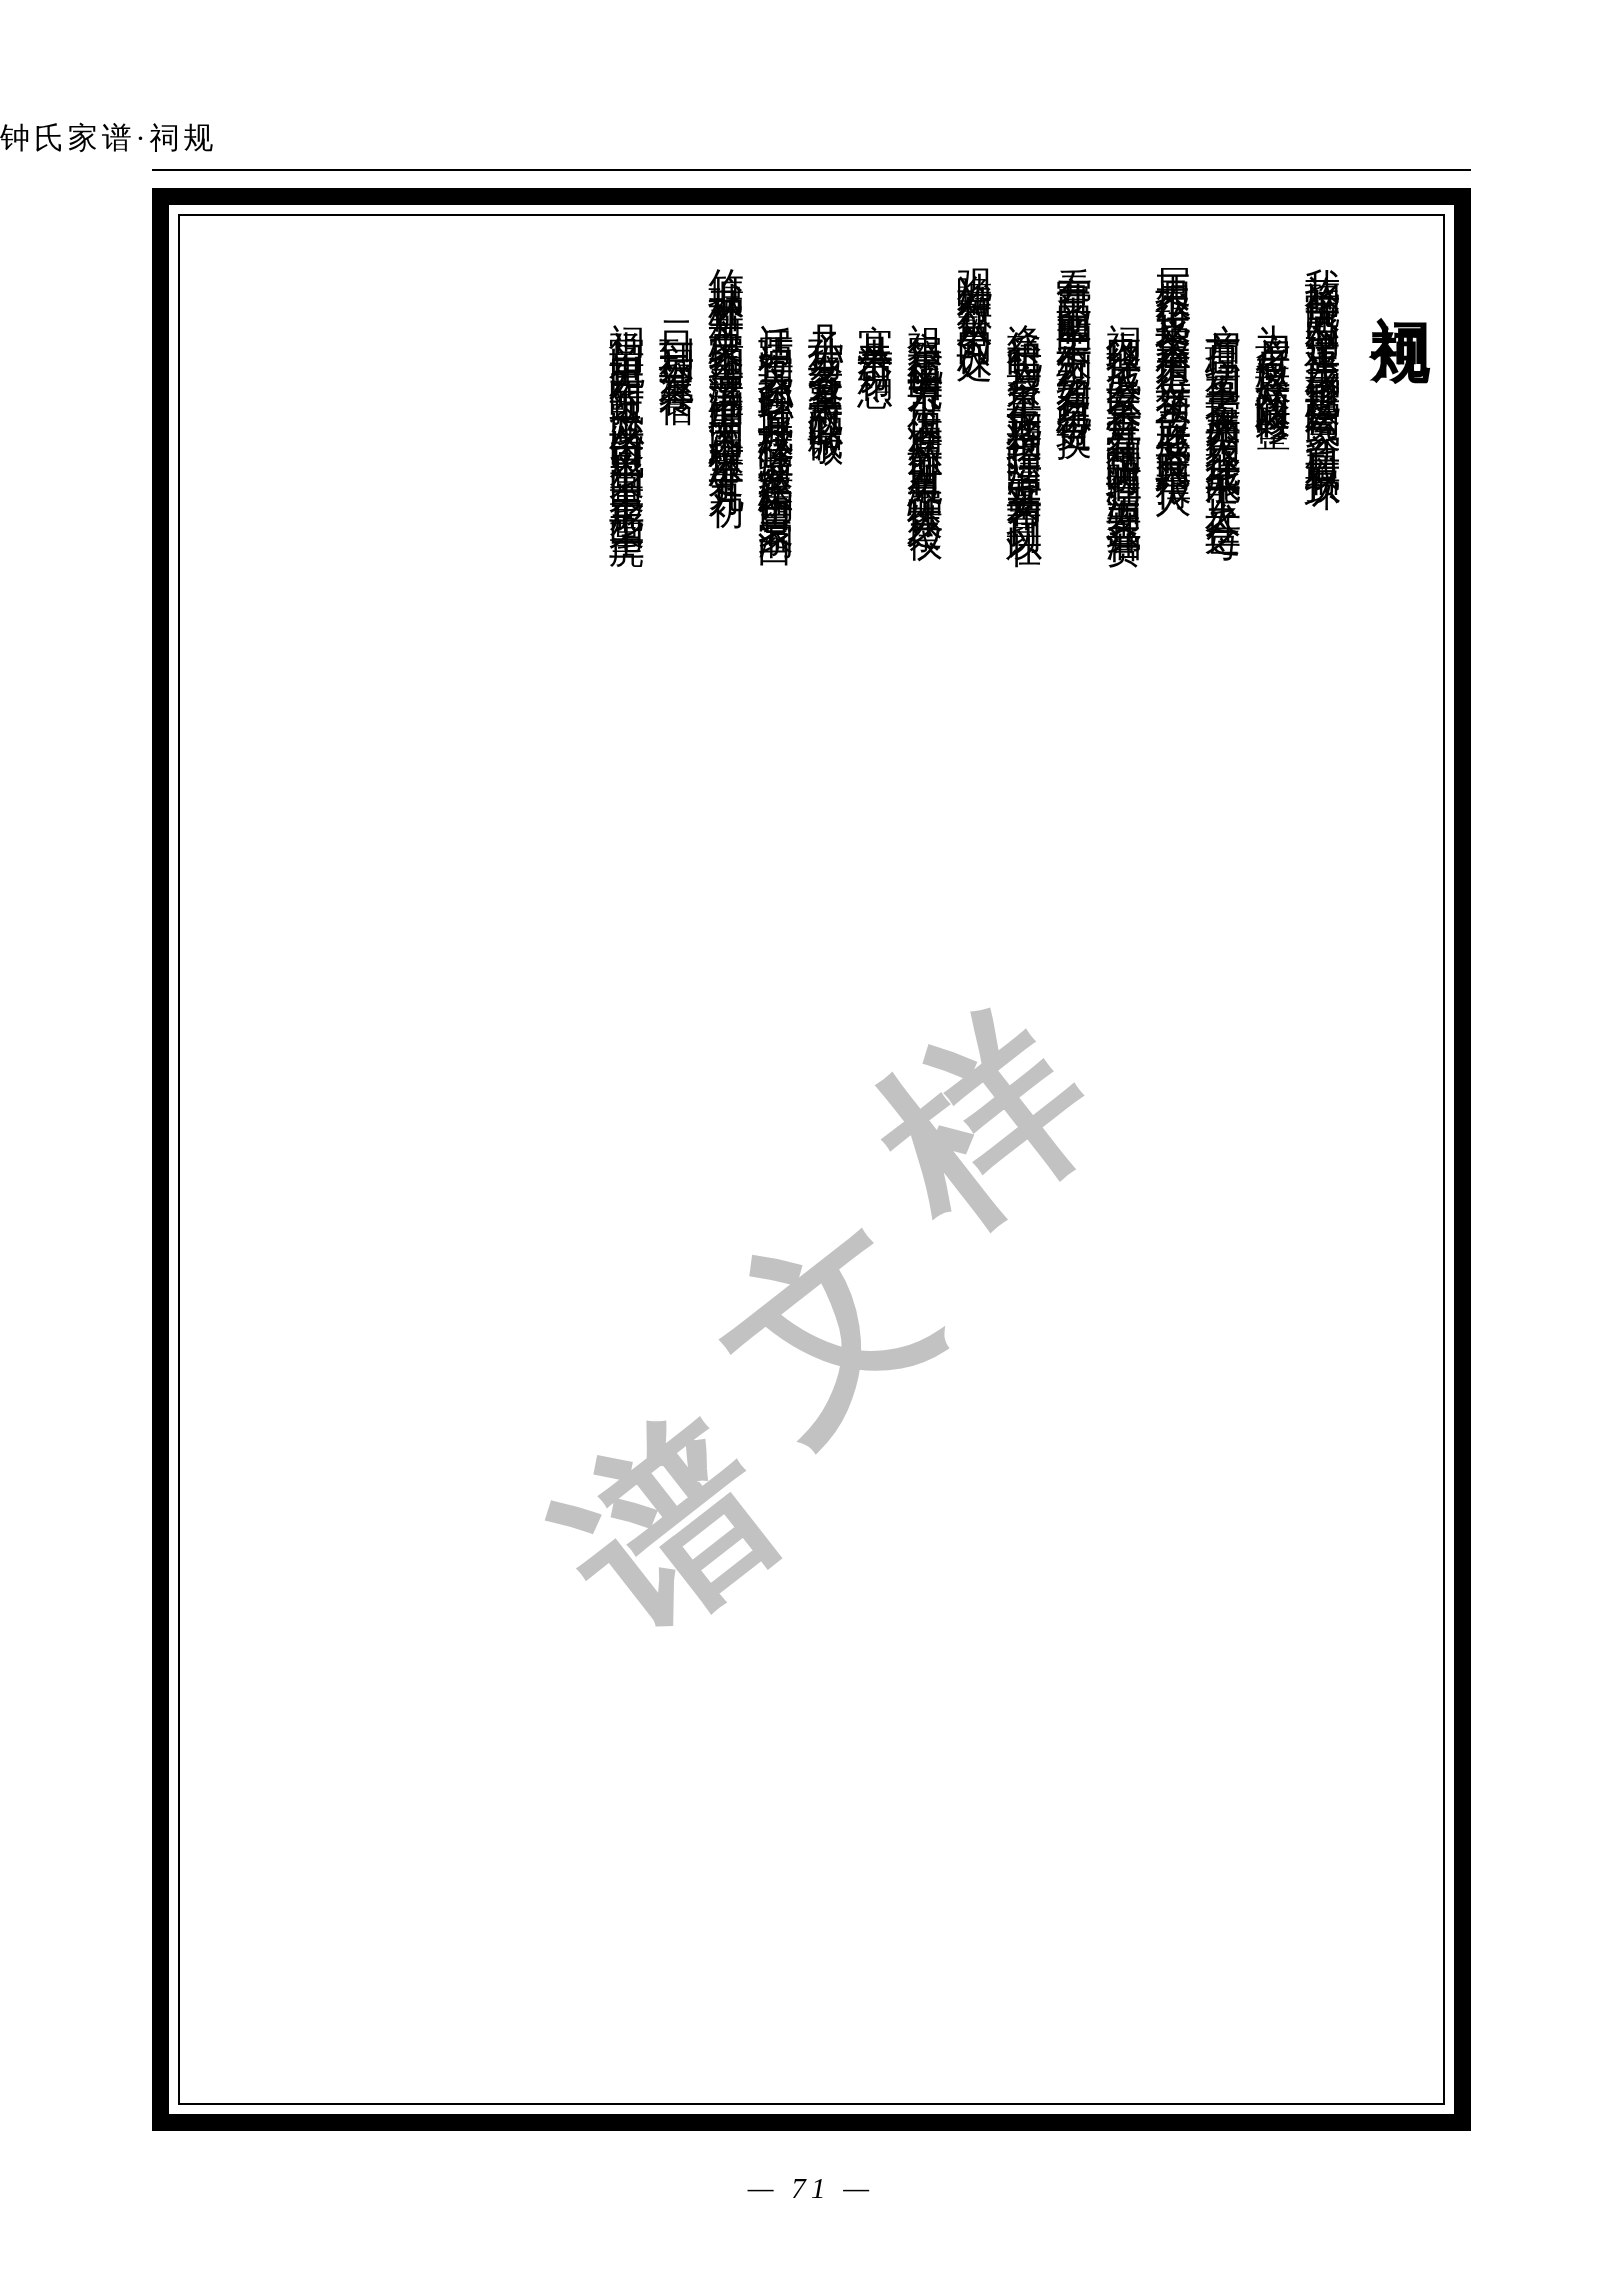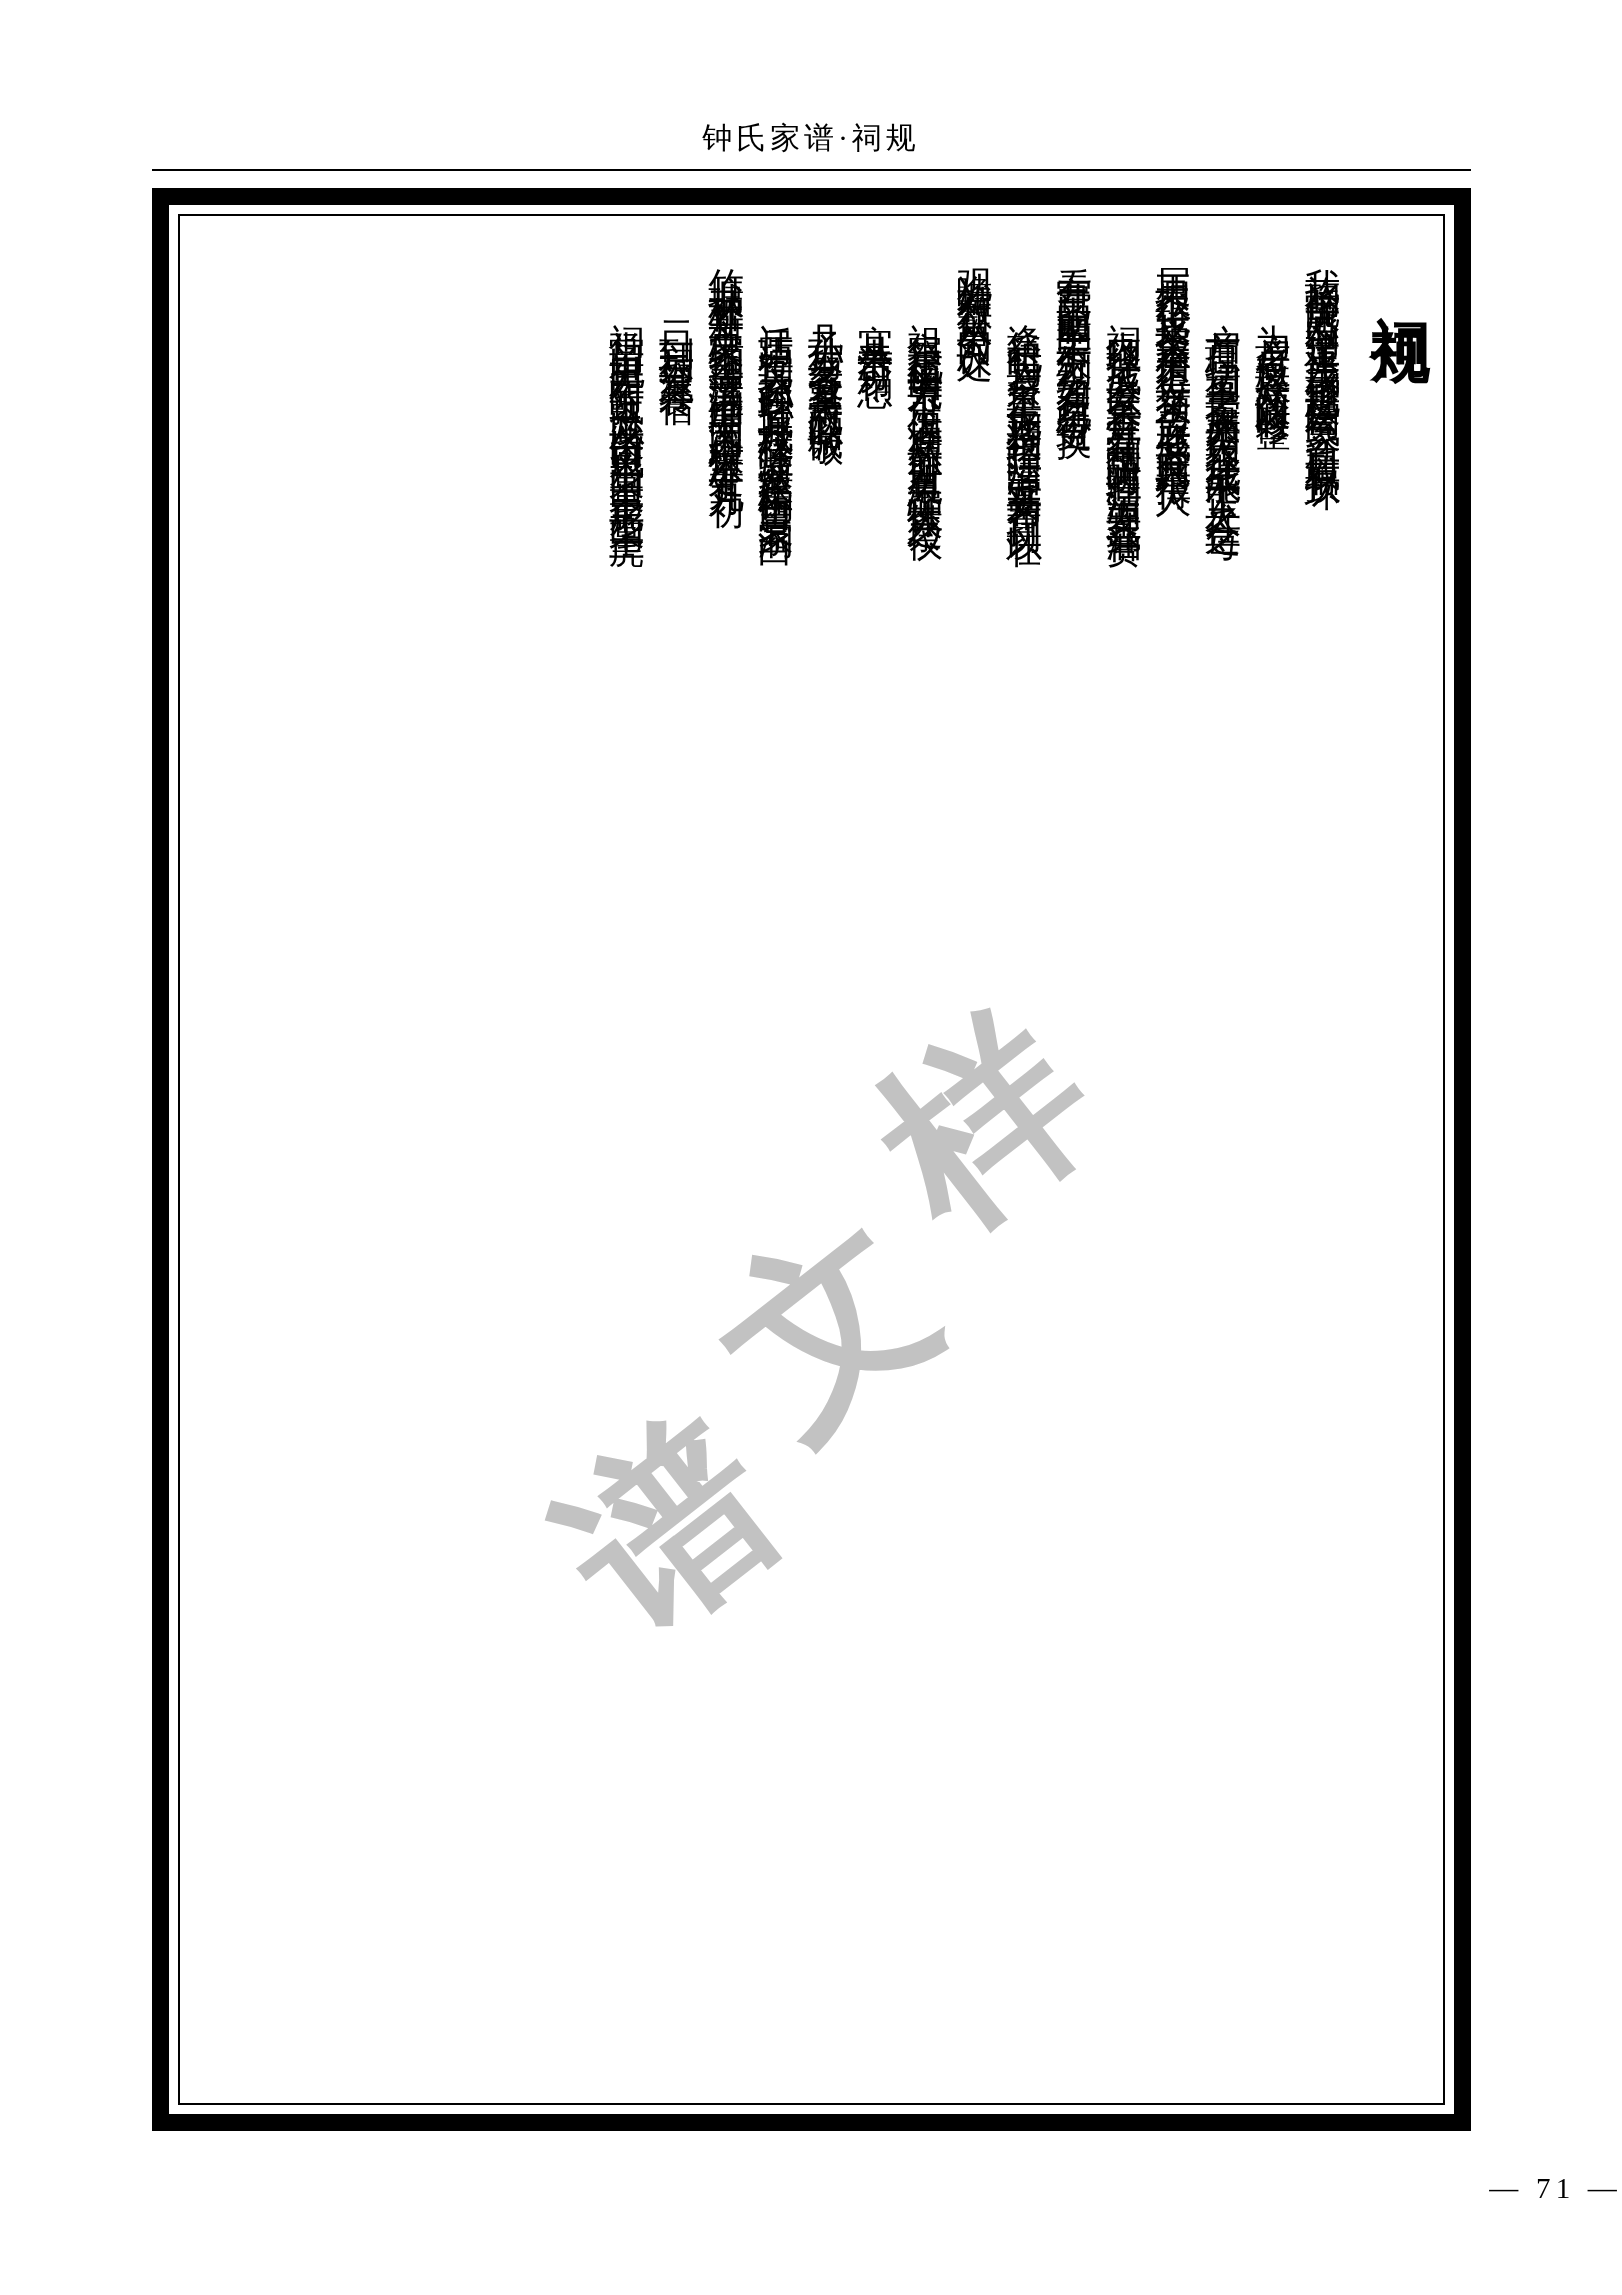--- a/index.html
+++ b/index.html
@@ -14,21 +14,20 @@
     position: relative;
     overflow: hidden;
   }
 
   
   .page-header {
     position: absolute;
     top: 118px;
     left: 0;
     width: 100%;
-    text-align: center;
     font-size: 30px;
     letter-spacing: 3.9px;
     color: #000;
   }
   .header-rule {
     position: absolute;
     top: 169px;
     left: 152px;
     width: 1319px;
     height: 2px;
@@ -120,24 +119,25 @@
   .wm1 { left: 353px;  top: 13px;   transform: rotate(-38deg); }
   .wm2 { left: 196px;  top: 216px;  transform: rotate(-38deg); }
   .wm3 { left: 39px;   top: 419px;  transform: rotate(-38deg); }
 
   
   .page-number {
     position: absolute;
     top: 2172px;
     left: 0;
     width: 100%;
-    text-align: right;
+    text-align: center;
     font-size: 29px;
     letter-spacing: 5.2px;
     color: #000;
+    font-style: italic;
   }
 </style>
 </head>
 <body>
 
 <div class="page-header">钟氏家谱·祠规</div>
 <div class="header-rule"></div>
 
 <div class="frame-outer">
   <div class="frame-inner"></div>

